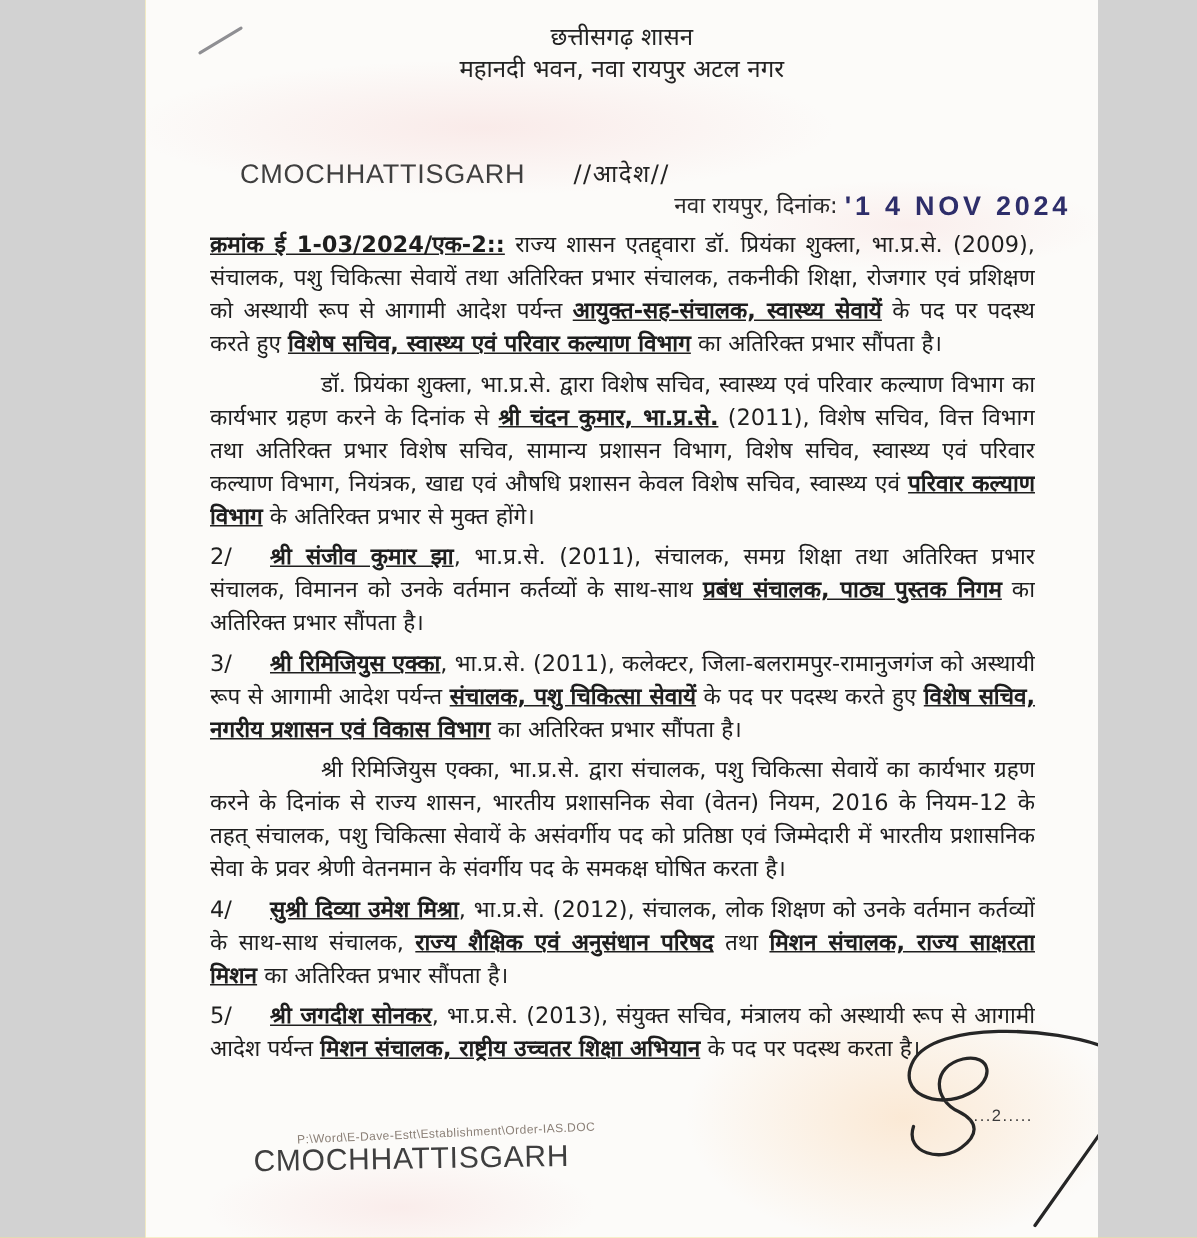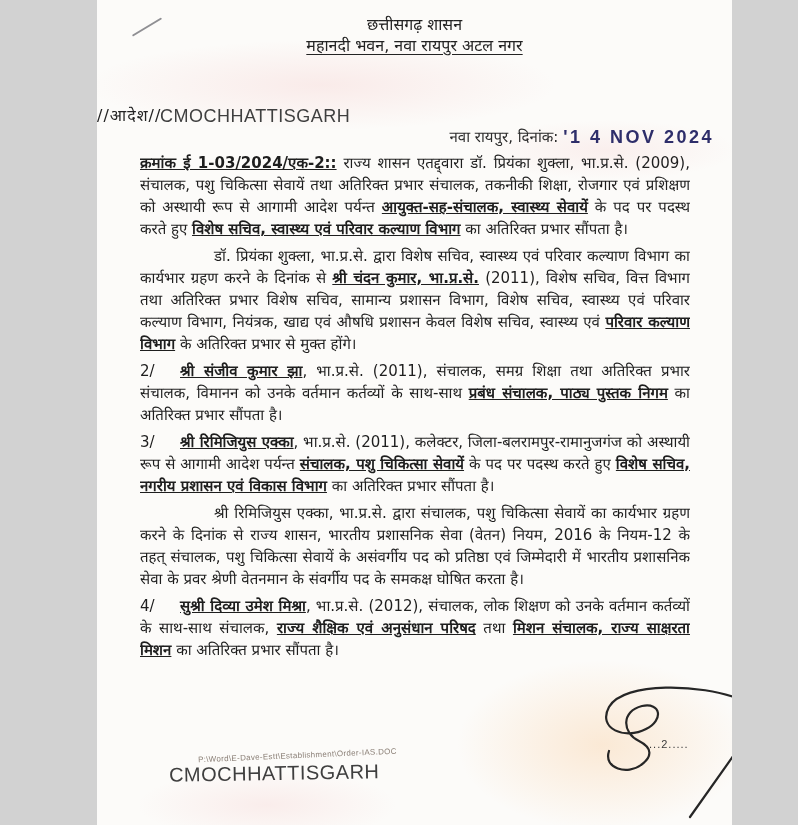--- a/index.html
+++ b/index.html
@@ -24,28 +24,28 @@
   .smudge.s2{left:380px;top:120px;width:260px;height:60px;background:radial-gradient(closest-side,rgba(236,150,150,.12),rgba(236,150,150,0));}
   .smudge.s3{left:360px;top:660px;width:290px;height:170px;background:radial-gradient(closest-side,rgba(247,186,120,.28),rgba(247,186,120,0));}
   .smudge.s4{left:40px;top:770px;width:260px;height:70px;background:radial-gradient(closest-side,rgba(236,150,150,.14),rgba(236,150,150,0));}
   .penmark{
     position:absolute;left:33px;top:26px;width:34px;height:2px;background:#8f8f93;
     transform:rotate(-31deg);border-radius:2px;
   }
   
   .hdr{position:absolute;left:0;top:15px;width:100%;text-align:center;color:#232323;}
   .hdr div{font-size:16px;line-height:20.5px;}
-  .hdr .addr{text-decoration:underline;text-underline-offset:3px;}
+  .hdr .addr{text-underline-offset:3px;}
   .order-row{position:absolute;left:0;top:104px;width:100%;height:22px;}
   .wm{
     font-family:"Liberation Sans",sans-serif;color:#3f3f3f;
     letter-spacing:.5px;white-space:nowrap;
   }
   .wm.top{position:absolute;left:63px;top:2px;font-size:18px;}
-  .order-title{position:absolute;left:0;width:100%;text-align:left;font-size:16px;color:#232323;letter-spacing:1px;}
+  .order-title{position:absolute;left:0;width:100%;text-align:center;font-size:16px;color:#232323;letter-spacing:1px;}
   .date-row{position:absolute;right:18px;top:126px;font-size:15px;color:#2b2b2b;white-space:nowrap;}
   .stamp{
     font-family:"Liberation Sans",sans-serif;font-weight:700;font-size:18px;
     letter-spacing:2.5px;color:#2e2e6a;vertical-align:-1px;
   }
   
   .bodytext{
     position:absolute;left:43px;top:152px;width:550px;height:592px;overflow:hidden;
     font-size:15px;line-height:22px;color:#1e1e1e;text-align:justify;
   }
@@ -91,20 +91,21 @@
       <span class="stamp">'1 4 NOV 2024</span>
     </div>
 
     <div class="bodytext">
         <p class=""><span class="bold">क्रमांक ई 1-03/2024/एक-2::</span><span> राज्य शासन एतद्द्वारा डॉ. प्रियंका शुक्ला, भा.प्र.से. (2009), संचालक, पशु चिकित्सा सेवायें तथा अतिरिक्त प्रभार संचालक, तकनीकी शिक्षा, रोजगार एवं प्रशिक्षण को अस्थायी रूप से आगामी आदेश पर्यन्त </span><span class="bold">आयुक्त-सह-संचालक, स्वास्थ्य सेवायें</span><span> के पद पर पदस्थ करते हुए </span><span class="bold">विशेष सचिव, स्वास्थ्य एवं परिवार कल्याण विभाग</span><span> का अतिरिक्त प्रभार सौंपता है।</span></p>
         <p class="indent"><span>डॉ. प्रियंका शुक्ला, भा.प्र.से. द्वारा विशेष सचिव, स्वास्थ्य एवं परिवार कल्याण विभाग का कार्यभार ग्रहण करने के दिनांक से </span><span class="bold">श्री चंदन कुमार, भा.प्र.से.</span><span> (2011), विशेष सचिव, वित्त विभाग तथा अतिरिक्त प्रभार विशेष सचिव, सामान्य प्रशासन विभाग, विशेष सचिव, स्वास्थ्य एवं परिवार कल्याण विभाग, नियंत्रक, खाद्य एवं औषधि प्रशासन केवल विशेष सचिव, स्वास्थ्य एवं </span><span class="bold">परिवार कल्याण विभाग</span><span> के अतिरिक्त प्रभार से मुक्त होंगे।</span></p>
         <p class=""><span class="pnum">2/</span><span class="bold">श्री संजीव कुमार झा</span><span>, भा.प्र.से. (2011), संचालक, समग्र शिक्षा तथा अतिरिक्त प्रभार संचालक, विमानन को उनके वर्तमान कर्तव्यों के साथ-साथ </span><span class="bold">प्रबंध संचालक, पाठ्य पुस्तक निगम</span><span> का अतिरिक्त प्रभार सौंपता है।</span></p>
         <p class=""><span class="pnum">3/</span><span class="bold">श्री रिमिजियुस एक्का</span><span>, भा.प्र.से. (2011), कलेक्टर, जिला-बलरामपुर-रामानुजगंज को अस्थायी रूप से आगामी आदेश पर्यन्त </span><span class="bold">संचालक, पशु चिकित्सा सेवायें</span><span> के पद पर पदस्थ करते हुए </span><span class="bold">विशेष सचिव, नगरीय प्रशासन एवं विकास विभाग</span><span> का अतिरिक्त प्रभार सौंपता है।</span></p>
         <p class="indent"><span>श्री रिमिजियुस एक्का, भा.प्र.से. द्वारा संचालक, पशु चिकित्सा सेवायें का कार्यभार ग्रहण करने के दिनांक से राज्य शासन, भारतीय प्रशासनिक सेवा (वेतन) नियम, 2016 के नियम-12 के तहत् संचालक, पशु चिकित्सा सेवायें के असंवर्गीय पद को प्रतिष्ठा एवं जिम्मेदारी में भारतीय प्रशासनिक सेवा के प्रवर श्रेणी वेतनमान के संवर्गीय पद के समकक्ष घोषित करता है।</span></p>
         <p class=""><span class="pnum">4/</span><span class="bold">सुश्री दिव्या उमेश मिश्रा</span><span>, भा.प्र.से. (2012), संचालक, लोक शिक्षण को उनके वर्तमान कर्तव्यों के साथ-साथ संचालक, </span><span class="bold">राज्य शैक्षिक एवं अनुसंधान परिषद</span><span> तथा </span><span class="bold">मिशन संचालक, राज्य साक्षरता मिशन</span><span> का अतिरिक्त प्रभार सौंपता है।</span></p>
+        <p class=""><span class="pnum">5/</span><span class="bold">श्री जगदीश सोनकर</span><span>, भा.प्र.से. (2013), संयुक्त सचिव, मंत्रालय को अस्थायी रूप से आगामी आदेश पर्यन्त </span><span class="bold">मिशन संचालक, राष्ट्रीय उच्चतर शिक्षा अभियान</span><span> के पद पर पदस्थ करता है।</span></p>
       </div>
 
     <svg class="sig" viewBox="0 0 290 140" xmlns="http://www.w3.org/2000/svg">
       <g fill="none" stroke="#262626" stroke-width="2.2" stroke-linecap="round">
         <path d="M 247 16 C 210 1, 132 -2, 117 24 C 105 46, 133 57, 154 46 C 172 37, 169 19, 150 23 C 129 28, 130 50, 147 58 C 161 65, 160 74, 149 82 C 136 92, 111 86, 117 68"></path>
         <path d="M 198 134 L 278 21"></path>
       </g>
     </svg>
 
     <div class="pagenum">....2.....</div>

